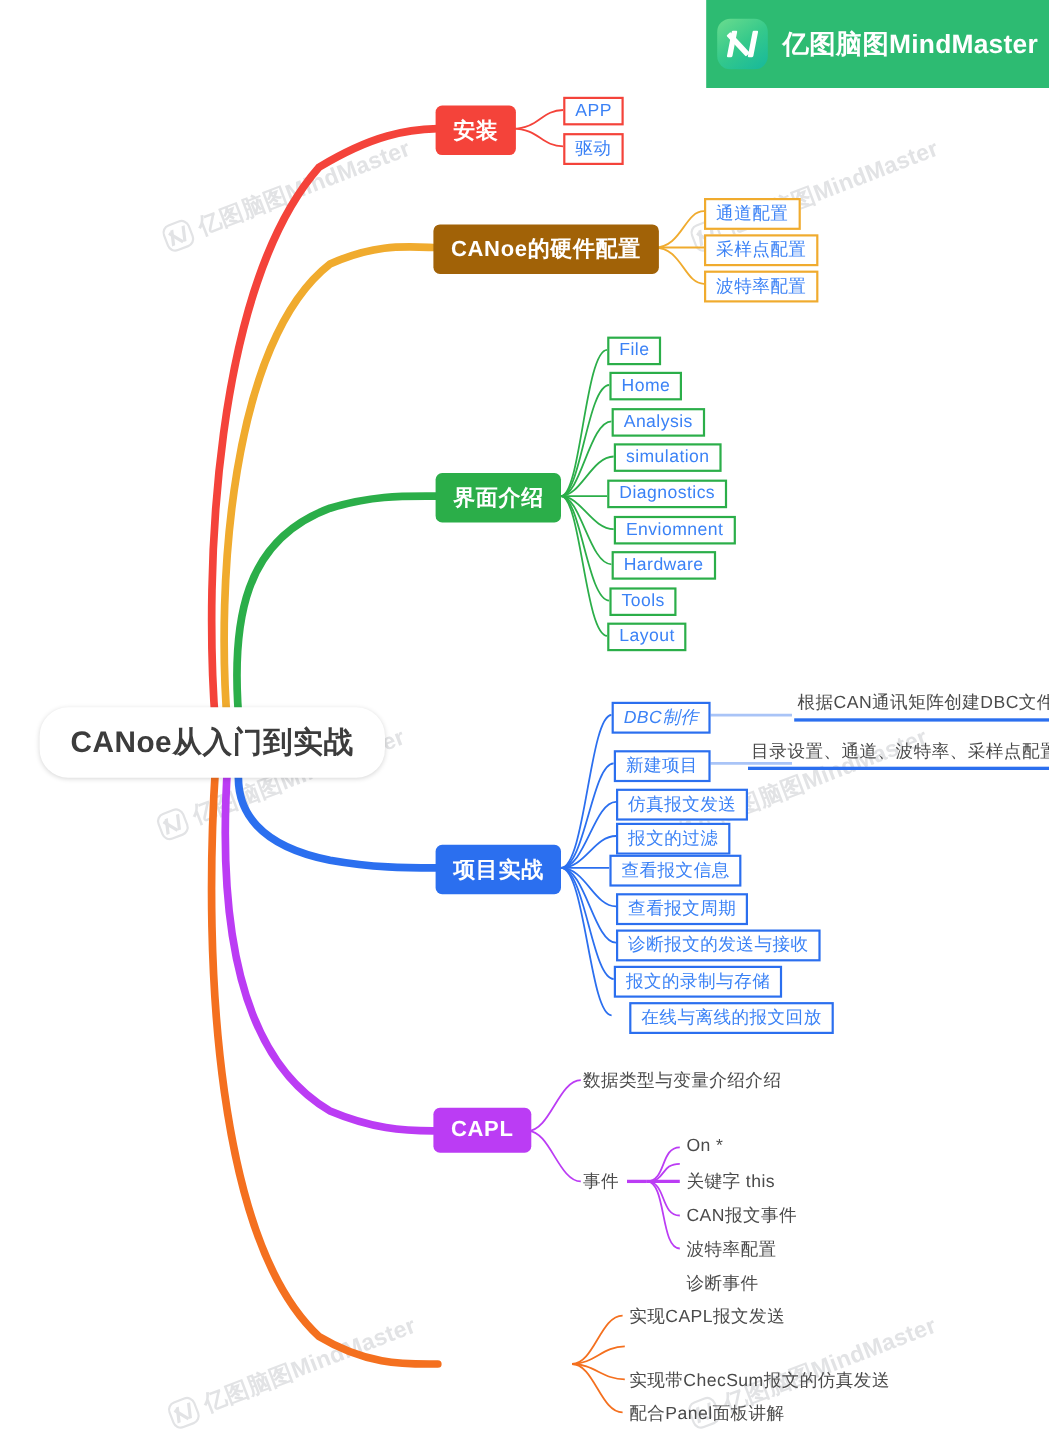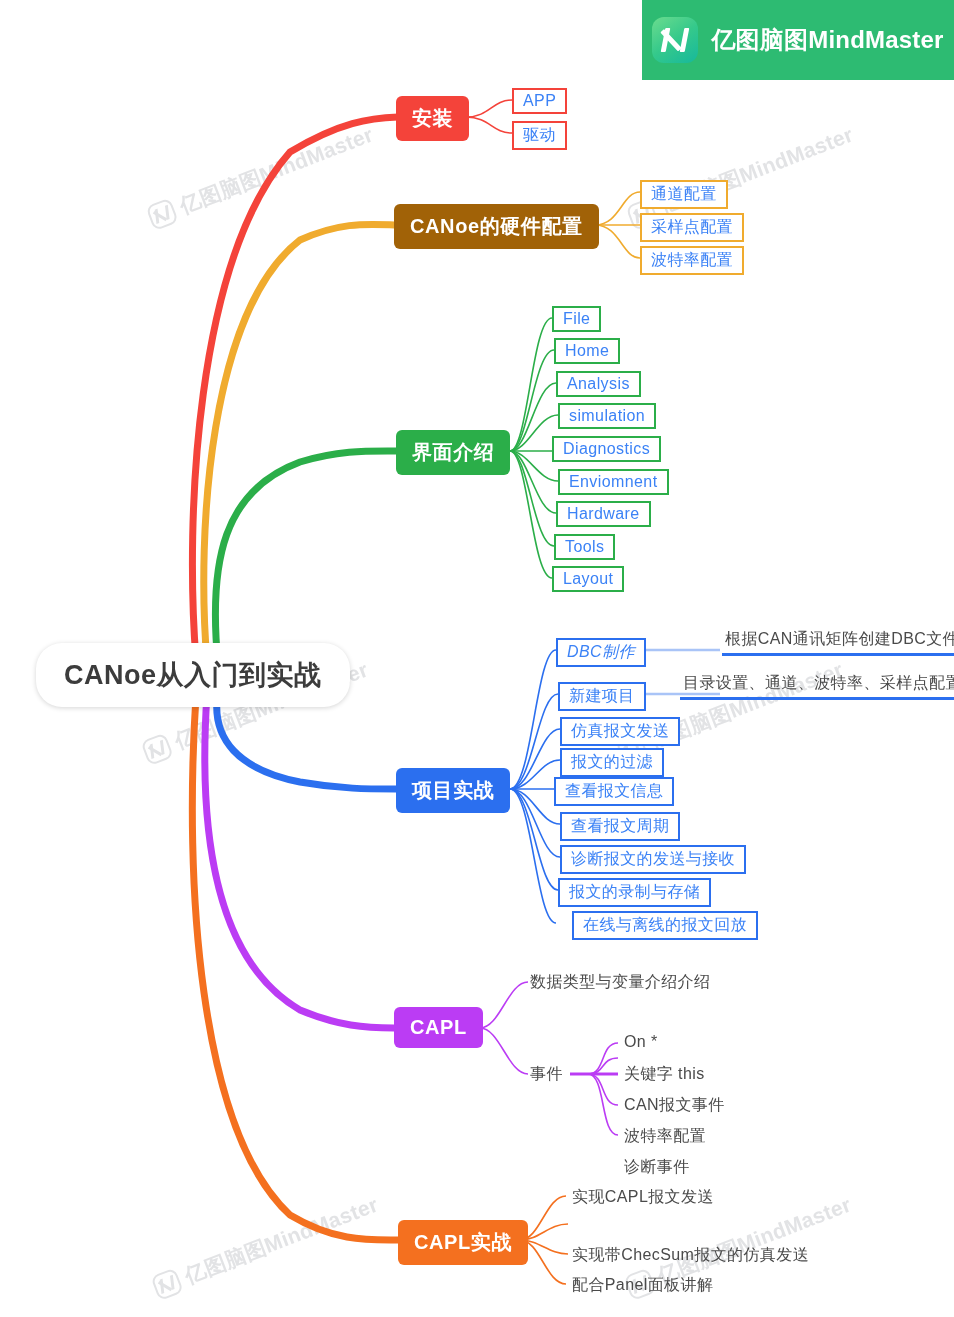--- a/index.html
+++ b/index.html
@@ -320,18 +320,17 @@
   <div class="node branch-node" style="left:394px; top:1007px; background:#BB3CF4;">CAPL</div>
   <div class="node leaf-plain" style="left:528px; top:971px;">数据类型与变量介绍介绍</div>
   <div class="node leaf-plain" style="left:528px; top:1063px;">事件</div>
   <div class="node leaf-plain" style="left:622px; top:1032px;">On *</div>
 
   <div class="node leaf-plain" style="left:622px; top:1063px;">关键字 this</div>
   <div class="node leaf-plain" style="left:622px; top:1094px;">CAN报文事件</div>
   <div class="node leaf-plain" style="left:622px; top:1125px;">波特率配置</div>
   <div class="node leaf-plain" style="left:622px; top:1156px;">诊断事件</div>
 
-  <div class="node branch-node" style="left:398px; top:1220px; background:#F4701F;">CAPL实战</div>
   <div class="node leaf-plain" style="left:570px; top:1186px;">实现CAPL报文发送</div>
   <div class="node leaf-plain" style="left:570px; top:1244px;">实现带ChecSum报文的仿真发送</div>
   <div class="node leaf-plain" style="left:570px; top:1274px;">配合Panel面板讲解</div>
 
 </div>
 
 </body></html>

